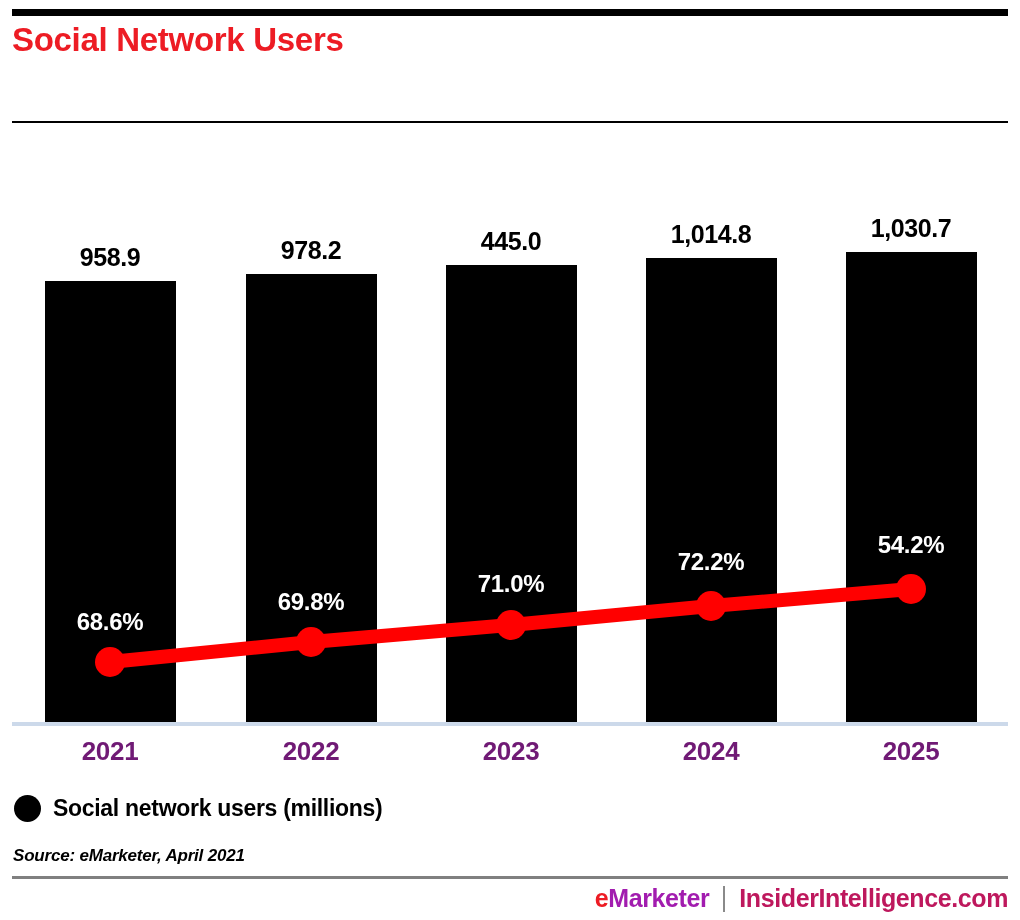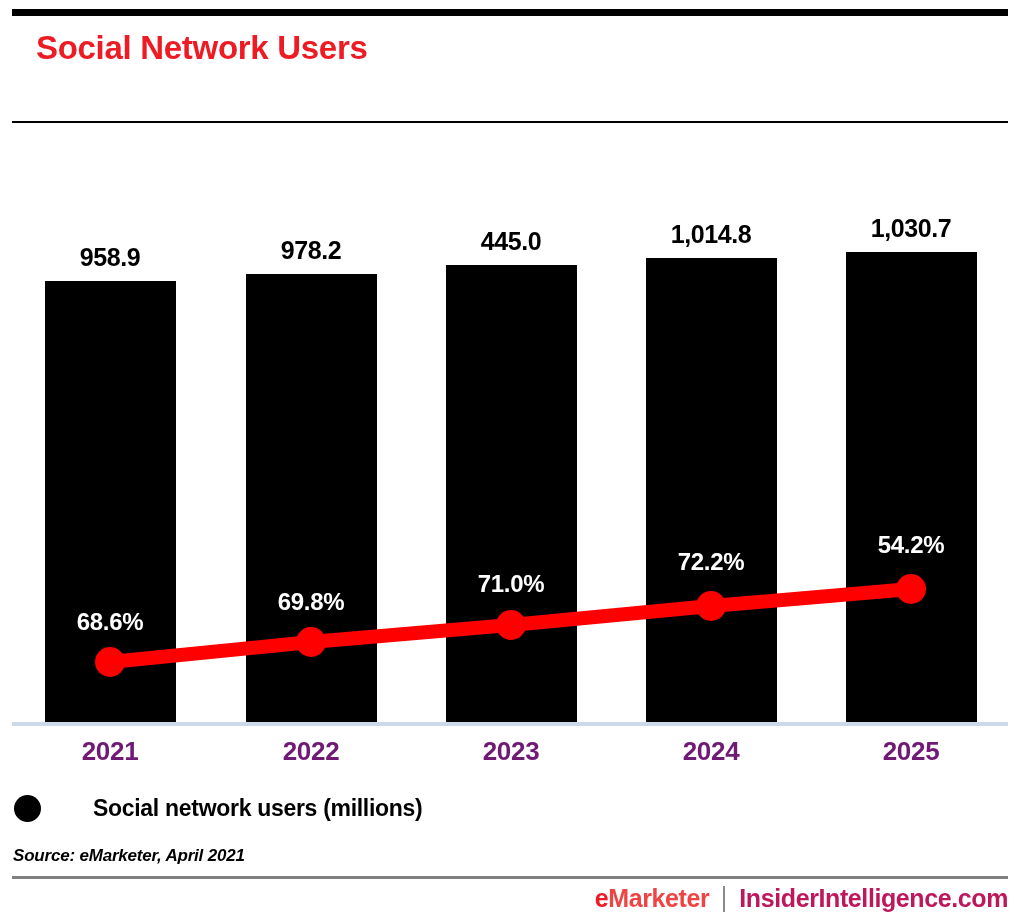--- a/index.html
+++ b/index.html
@@ -13,23 +13,23 @@
     position:relative;
   }
   .page{position:absolute;inset:0;}
 
   
   .top-rule{
     position:absolute;left:12px;top:9px;width:996px;height:7px;
     background:#000000;
   }
   .title{
-    position:absolute;left:12px;top:28px;
+    position:absolute;left:12px;top:20px;
     font-size:33px;font-weight:bold;color:#ED1C24;
-    letter-spacing:-0.3px;line-height:40px;white-space:nowrap;margin-left:24px;
+    letter-spacing:-0.3px;line-height:40px;white-space:nowrap;
   }
   .subtitle{
     position:absolute;left:12px;top:80px;
     font-size:28px;font-style:italic;font-weight:normal;color:#000000;
     letter-spacing:-0.3px;line-height:34px;white-space:nowrap;
   }
   .head-rule{
     position:absolute;left:12px;top:121px;width:996px;height:2px;
     background:#000000;
   }
@@ -59,21 +59,21 @@
     position:absolute;top:736px;
     font-size:26px;font-weight:bold;color:#701a75;
     text-align:center;white-space:nowrap;letter-spacing:-0.3px;
   }
 
   
   .legend{
     position:absolute;left:14px;top:790px;height:36px;
     display:flex;align-items:center;
   }
-  .legend-item{display:flex;gap:40px;}
+  .legend-item{display:flex;}
   .legend-item + .legend-item{margin-left:44px;}
   .dot{
     width:27px;height:27px;border-radius:50%;
     display:inline-block;flex:none;
   }
   .dot.black{background:#000000;}
   .dot.red{background:#FF0000;}
   .legend-text{
     margin-left:12px;font-size:23px;font-weight:bold;color:#000000;
     white-space:nowrap;letter-spacing:-0.3px;
@@ -88,21 +88,21 @@
   .foot-rule{
     position:absolute;left:12px;top:876px;width:996px;height:3px;
     background:#808080;
   }
   .brand{
     position:absolute;right:12px;top:884px;
     display:flex;align-items:center;
     font-size:25px;font-weight:bold;white-space:nowrap;letter-spacing:-0.4px;
   }
   .brand .e{color:#ED1C24;}
-  .brand .marketer{color:#ef4444;}
+  .brand .marketer{color:#a21caf;}
   .brand .sep{
     display:inline-block;width:2px;height:26px;background:#8a8a8a;
     margin:0 14px;
   }
   .brand .ii{color:#be185d;}
 </style>
 </head>
 <body>
 
 <div class="page">

